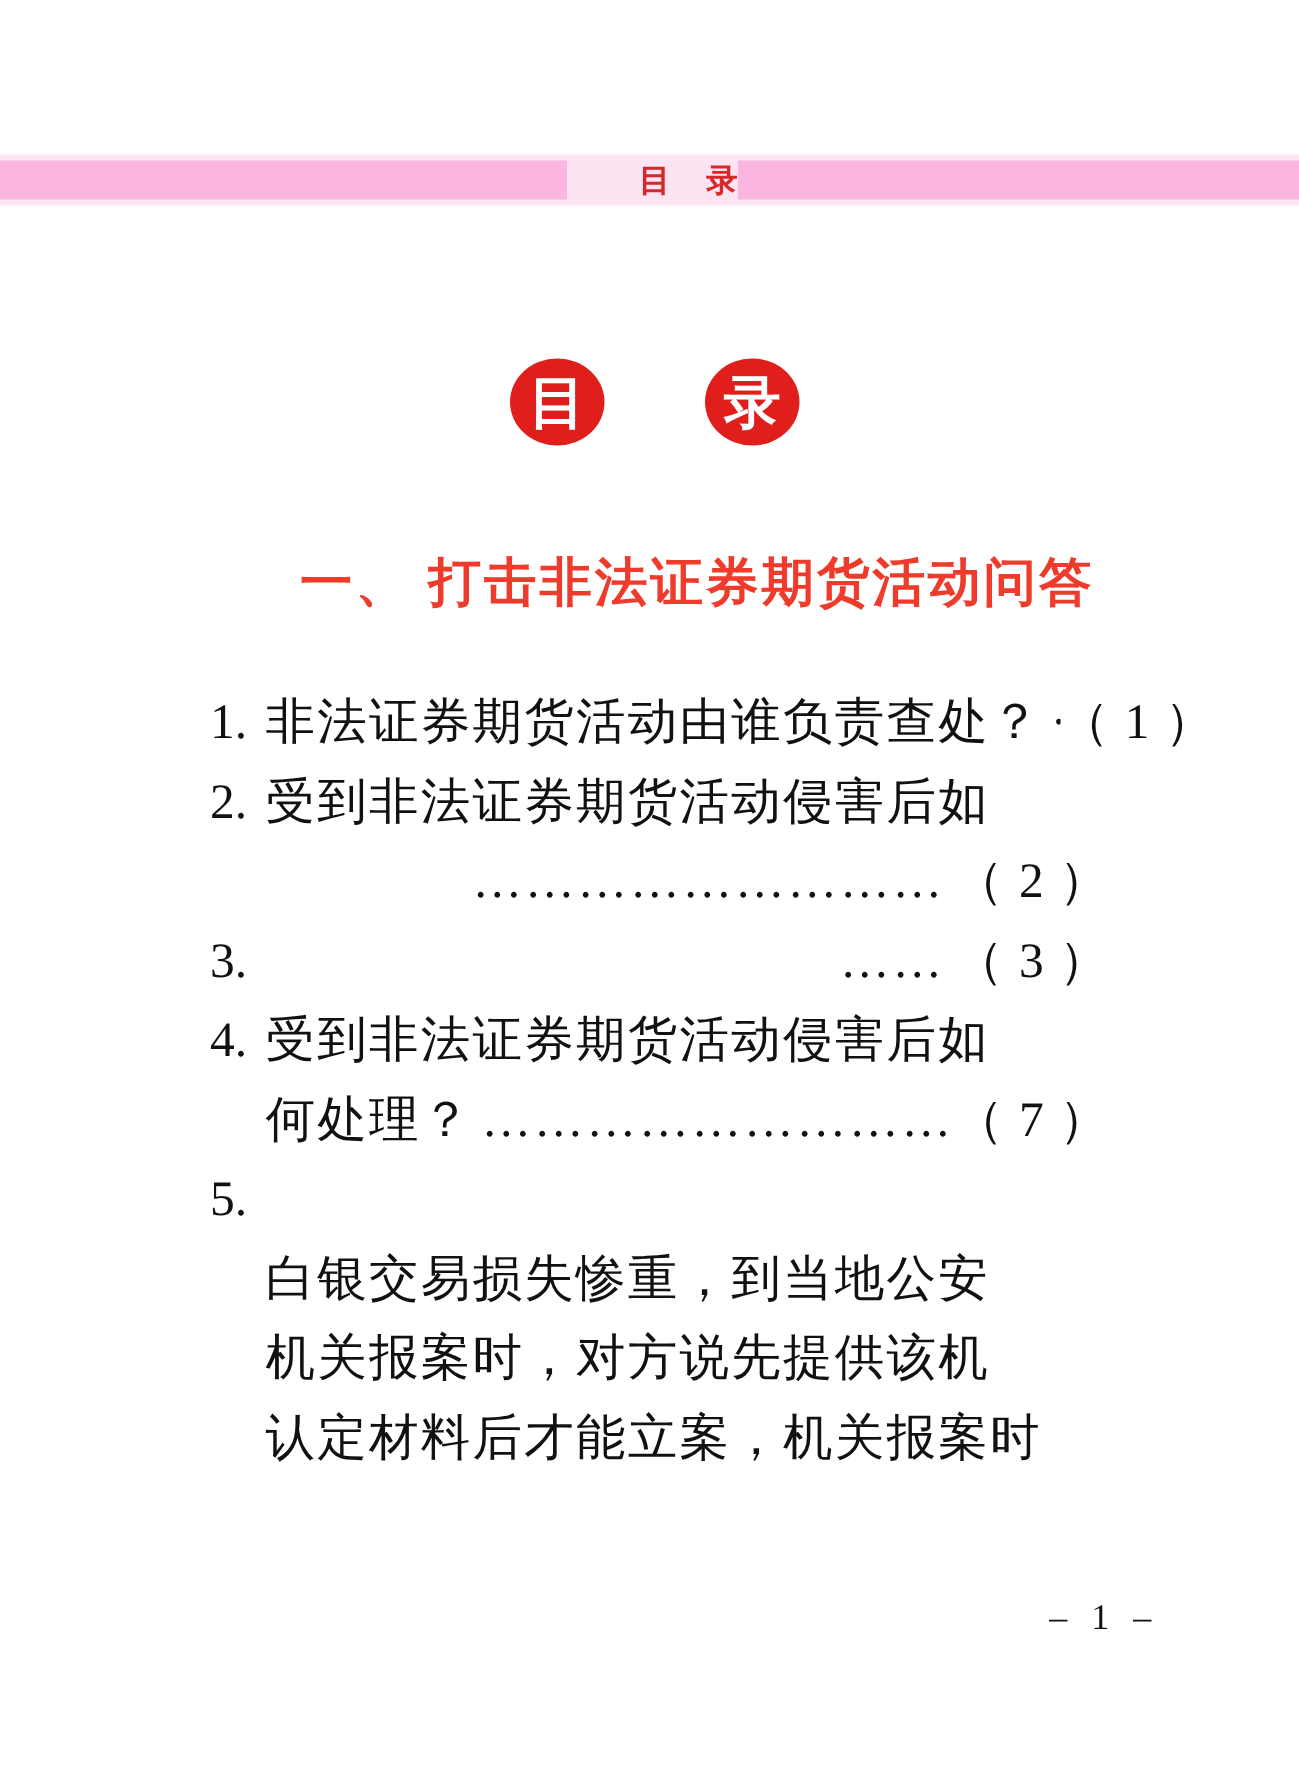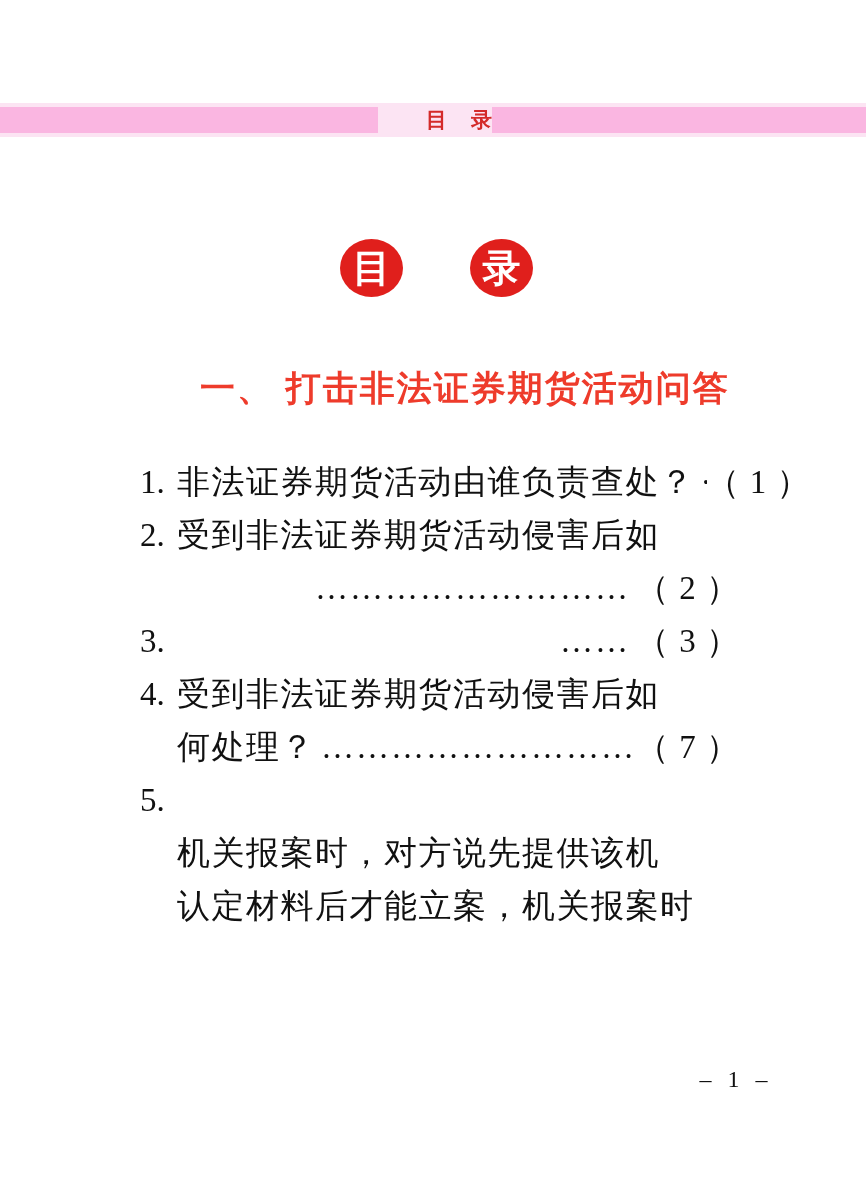--- a/index.html
+++ b/index.html
@@ -125,20 +125,26 @@
       <span class="toc-leader">……………………………</span>
       <span class="toc-page">（ 7 ）</span>
     </div>
     <div class="toc-row">
       <span class="toc-num">5.</span>
       <span class="toc-leader"></span>
       <span class="toc-page"></span>
     </div>
     <div class="toc-row">
       <span class="toc-num"></span>
+      <span class="toc-text">白银交易损失惨重，到当地公安</span>
+      <span class="toc-leader"></span>
+      <span class="toc-page"></span>
+    </div>
+    <div class="toc-row">
+      <span class="toc-num"></span>
       <span class="toc-text">机关报案时，对方说先提供该机</span>
       <span class="toc-leader"></span>
       <span class="toc-page"></span>
     </div>
     <div class="toc-row">
       <span class="toc-num"></span>
       <span class="toc-text">认定材料后才能立案，机关报案时</span>
       <span class="toc-leader"></span>
       <span class="toc-page"></span>
     </div>

